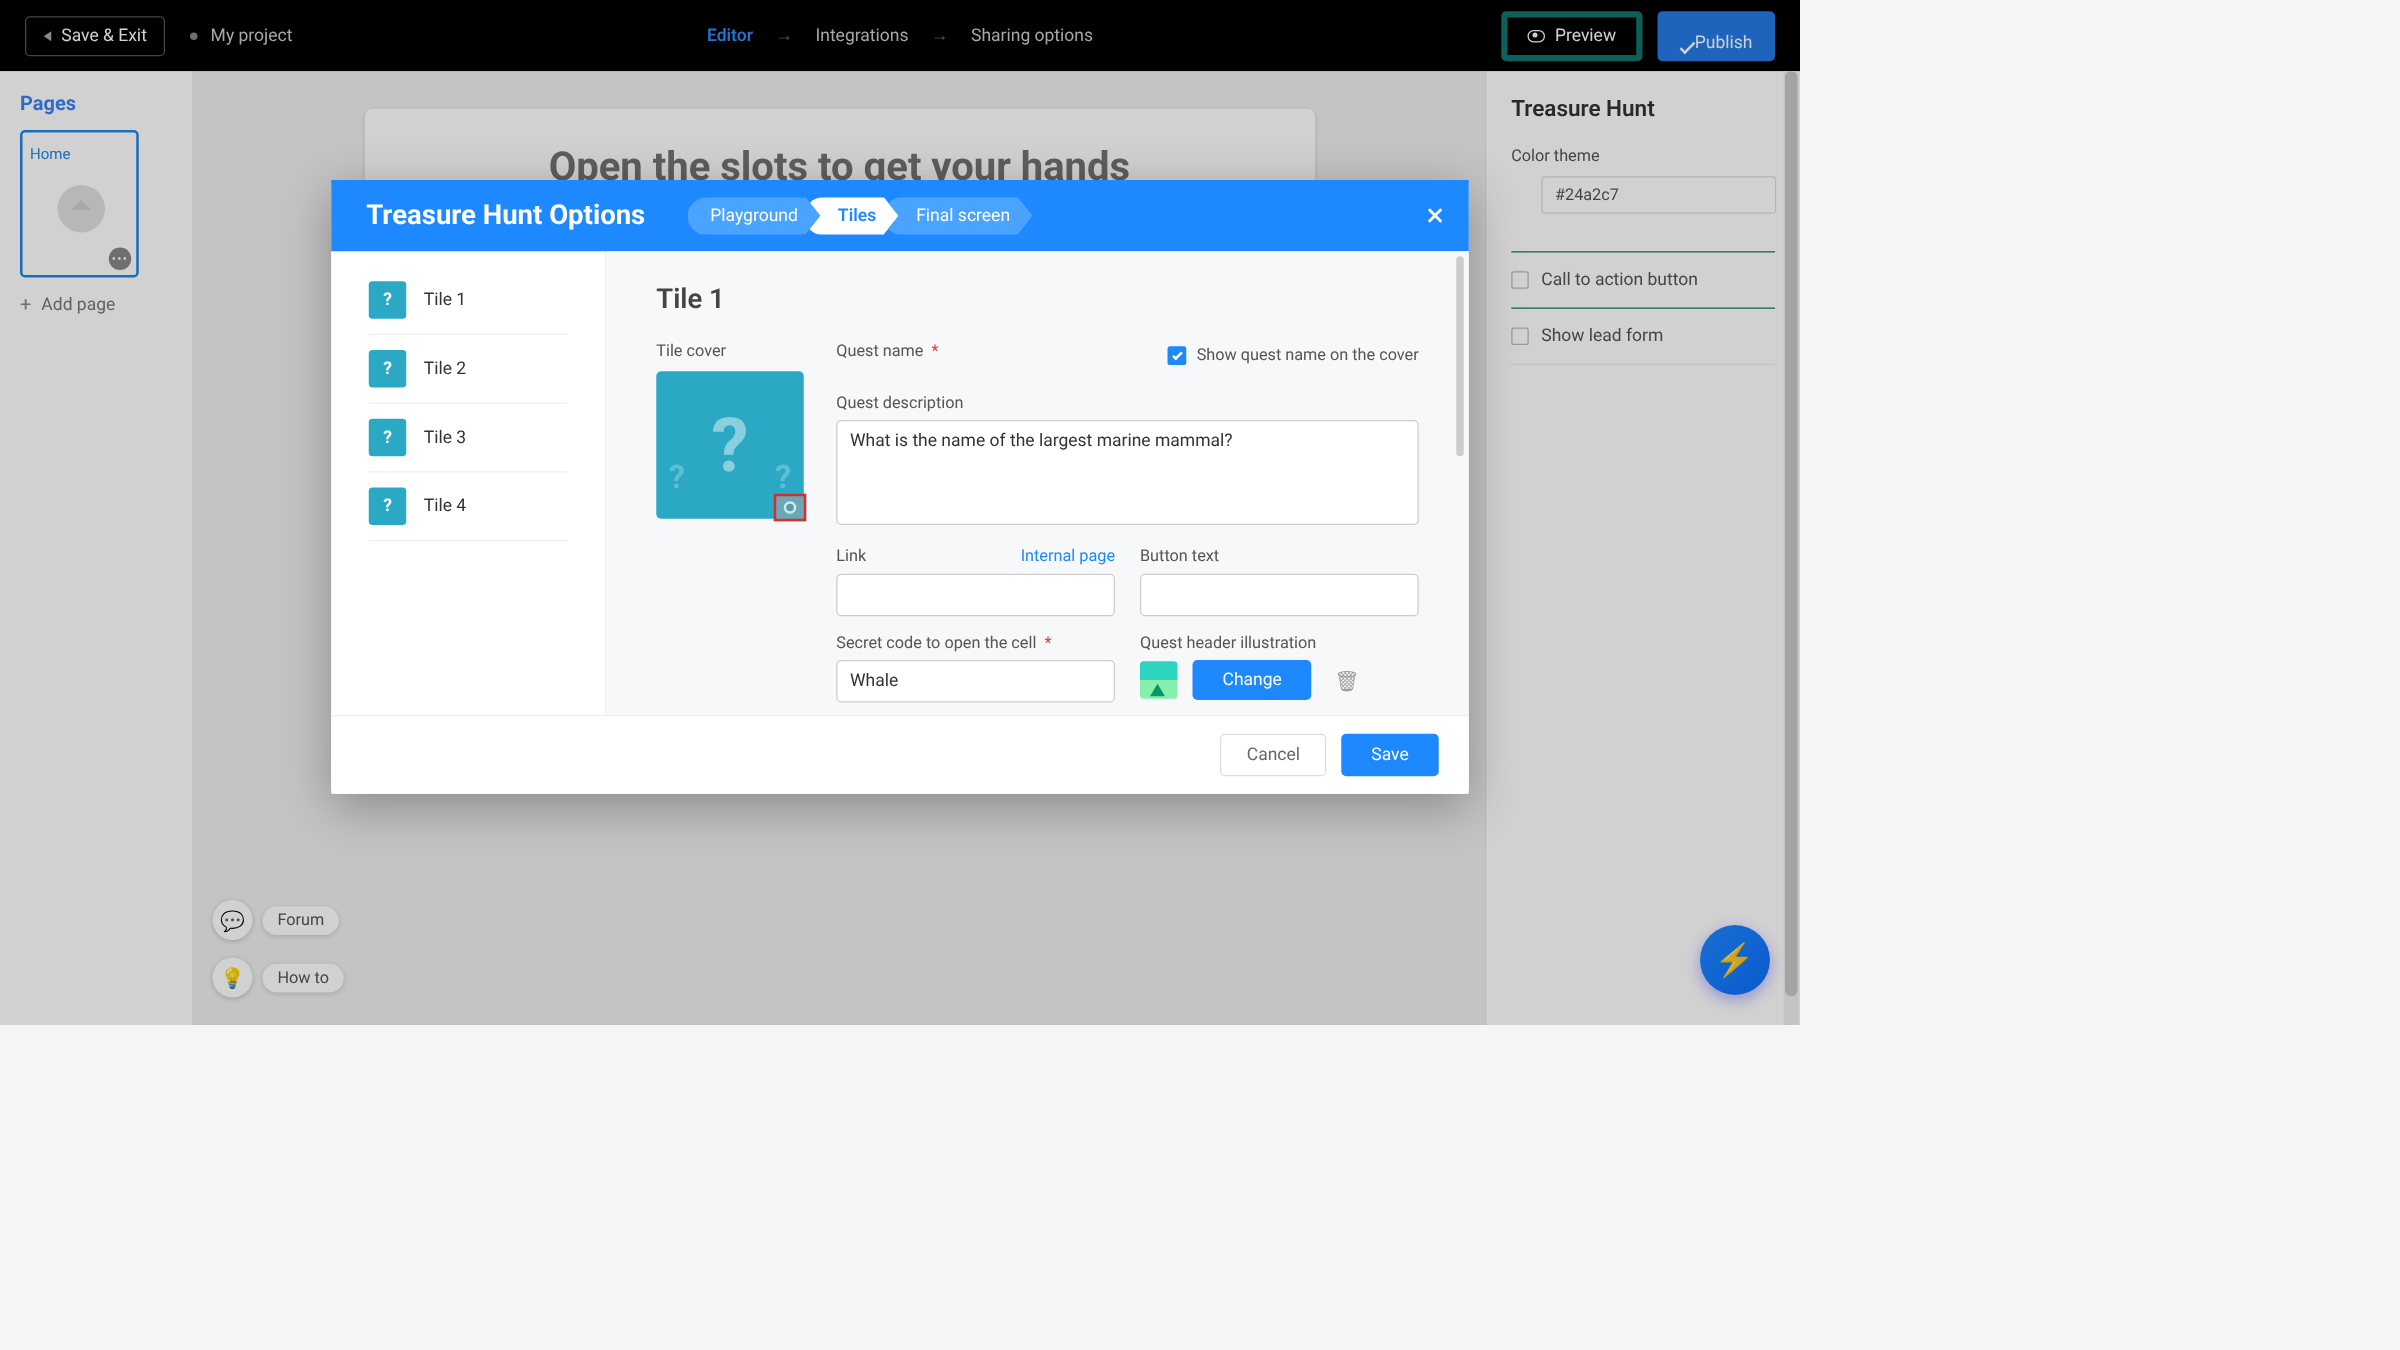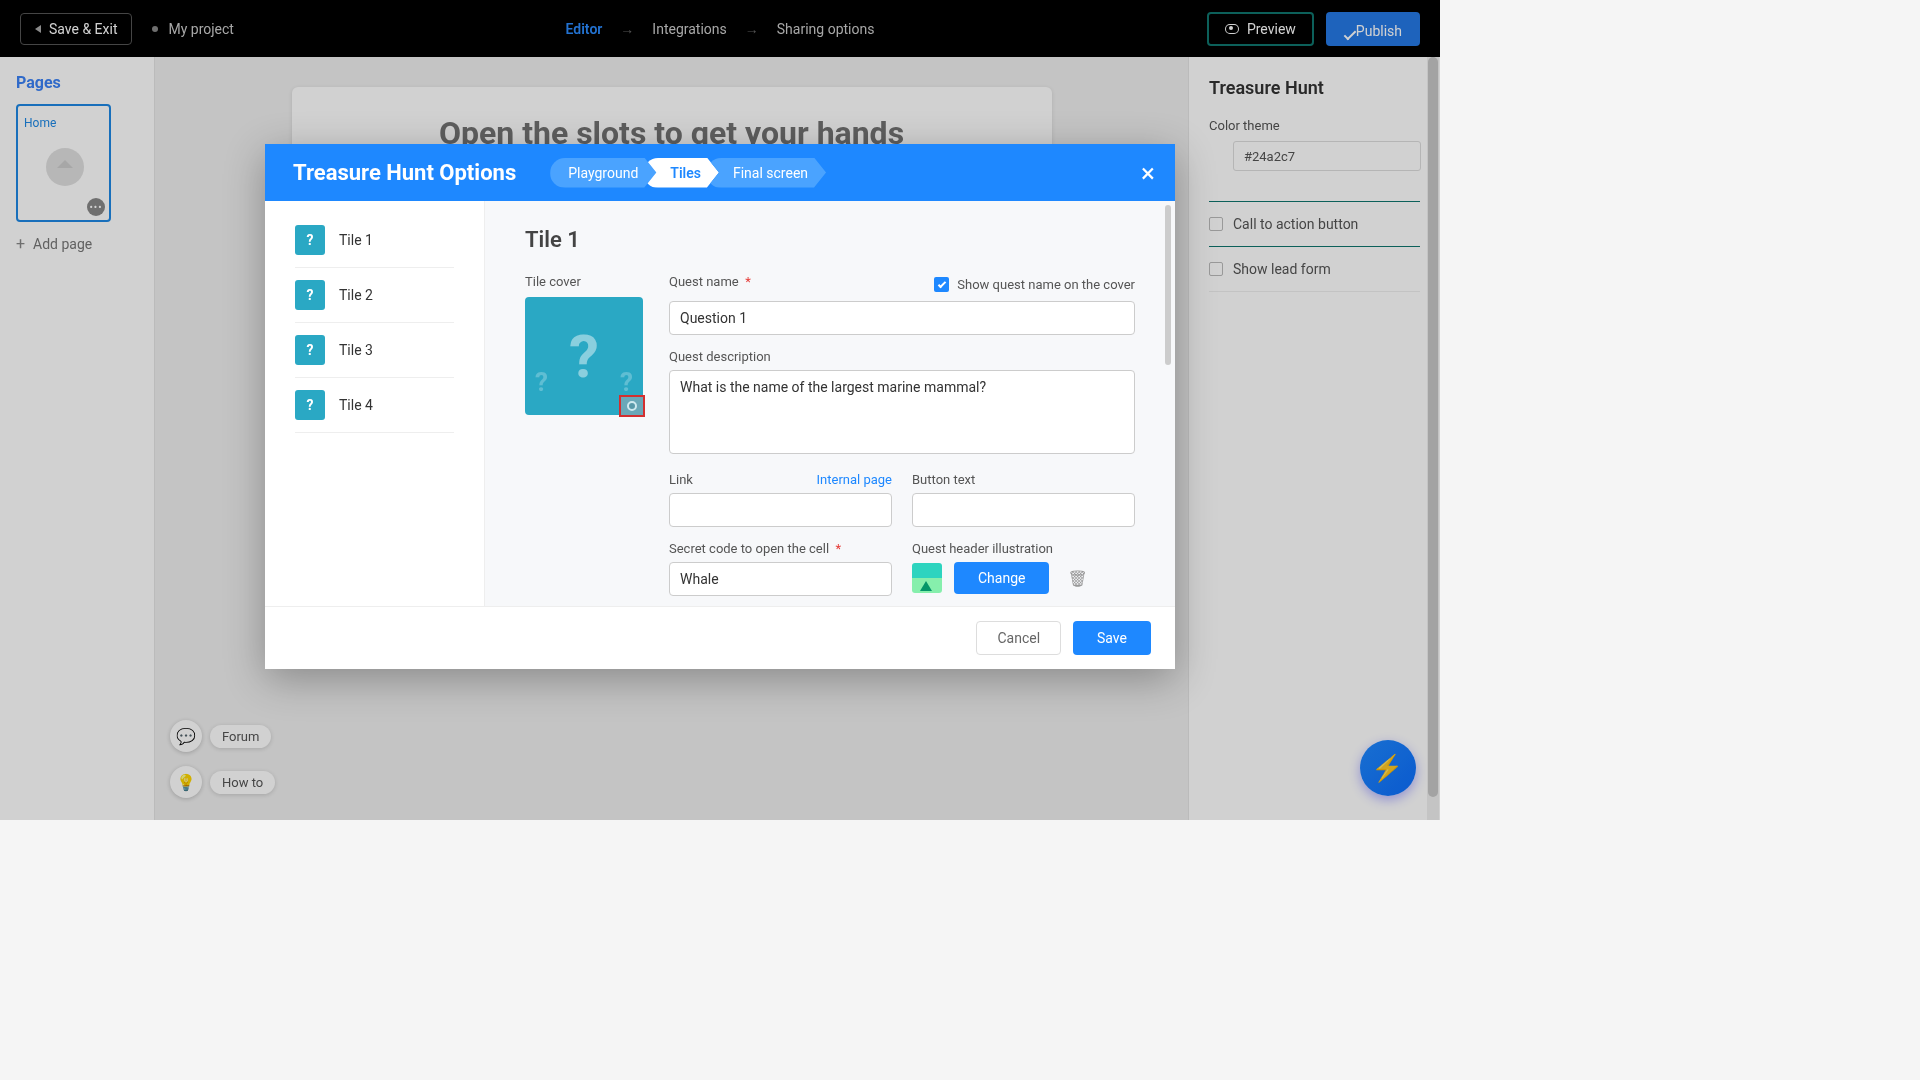--- a/index.html
+++ b/index.html
@@ -9,21 +9,21 @@
 .topbar { height: 57px; background: #000; display: flex; align-items: center; padding: 0 20px; color: #fff; position: relative; }
 .save-exit-btn { display: flex; align-items: center; gap: 8px; border: 1px solid #555; border-radius: 4px; padding: 7px 14px; background: transparent; color: #fff; font-size: 14px; cursor: pointer; }
 .chev-left { border-right: 6px solid #aaa; border-top: 4px solid transparent; border-bottom: 4px solid transparent; width: 0; height: 0; display:inline-block; }
 .proj-dot { width:6px; height:6px; border-radius:50%; background:#888; margin: 0 10px 0 20px; }
 .proj-name { color:#ccc; font-size:14px; }
 .nav-center { position:absolute; left:50%; transform:translateX(-50%); display:flex; align-items:center; gap:18px; font-size:14px; }
 .nav-link { color:#ccc; }
 .nav-link.active { color:#2b8cff; font-weight:600; }
 .nav-arrow { color:#666; font-size:14px; }
 .topbar-right { margin-left:auto; display:flex; gap:12px; }
-.preview-btn { border:2px solid #0f766e; background:transparent; color:#fff; border-radius:4px; padding:7px 16px; font-size:14px; display:flex; align-items:center; gap:8px; cursor:pointer;margin-left:41px; }
+.preview-btn { border:5px solid #0f766e; background:transparent; color:#fff; border-radius:4px; padding:7px 16px; font-size:14px; display:flex; align-items:center; gap:8px; cursor:pointer;margin-left:41px; }
 .publish-btn { border:none; background:#2579e6; color:#fff; border-radius:4px; padding:7px 18px; font-size:14px; display:flex; align-items:flex-end; gap:0; cursor:pointer; }
 .eye-icon { width:14px; height:10px; border:1.5px solid #fff; border-radius:70% / 100%; display:inline-block; position:relative; }
 .eye-icon::after { content:''; position:absolute; width:4px; height:4px; background:#fff; border-radius:50%; top:1px; left:3px; }
 .check-icon-sm { display:inline-block; width:12px; height:6px; border-left:2px solid #fff; border-bottom:2px solid #fff; transform:rotate(-45deg); margin-bottom:2px; }
 
 
 .main { position:absolute; top:57px; bottom:0; left:0; right:0; display:flex; }
 
 
 .left-sidebar { width:155px; background:#fff; border-right:1px solid #e5e5e5; padding:16px; }
@@ -283,21 +283,20 @@
               <span class="field-label">
                 <span>Quest name</span>&nbsp;&nbsp;<span class="req-star">*</span>
               </span>
               <label class="checkbox-inline">
                 <span class="cb-box">
                     <span class="chk"></span>
                   </span>
                 <span>Show quest name on the cover</span>
               </label>
             </div>
-            <input class="input-txt" value="Question 1" style="">
           </div>
 
           <div>
             <span class="field-label">Quest description</span>
             <textarea class="textarea-txt" style="">What is the name of the largest marine mammal?</textarea>
           </div>
 
           <div class="row-2">
             <div>
               <div class="link-label-row">

